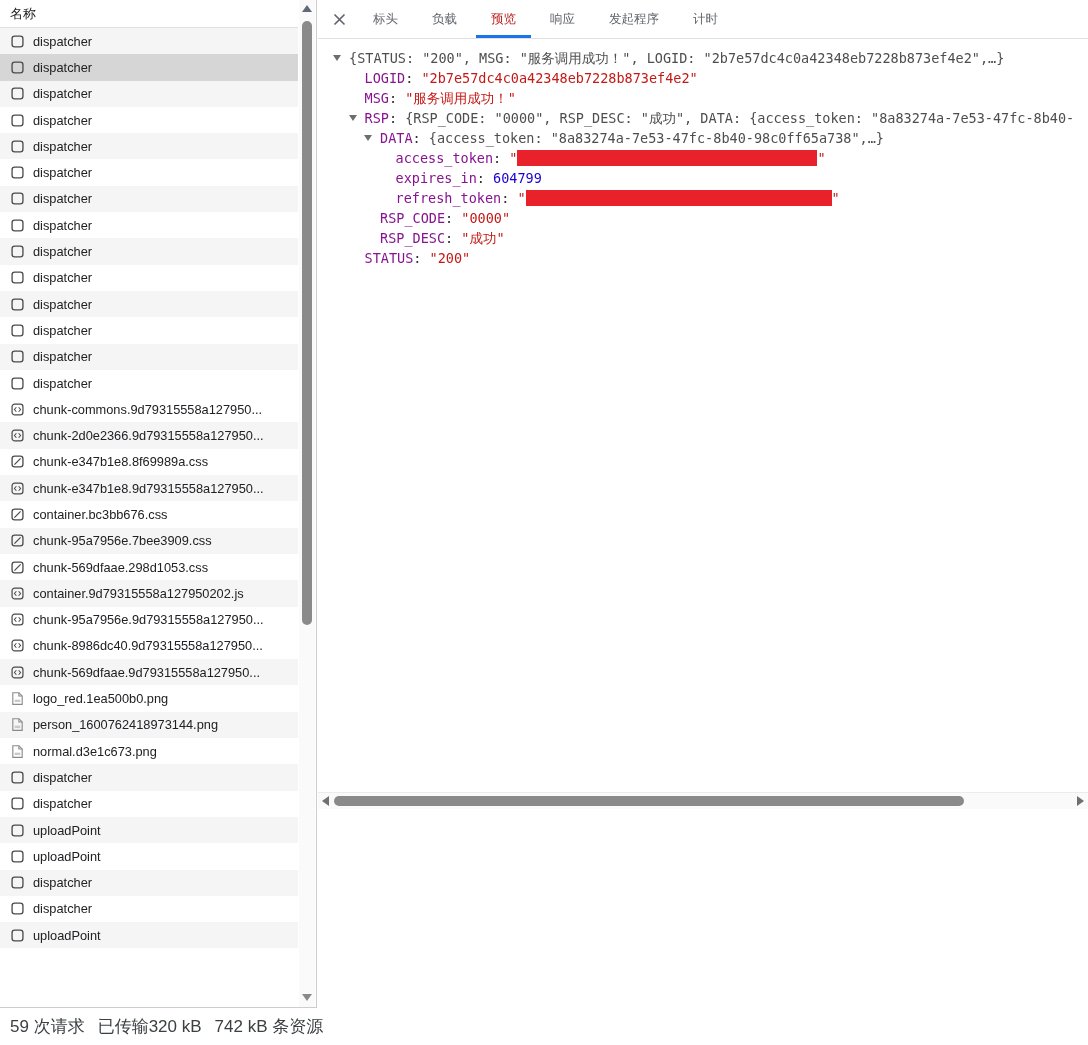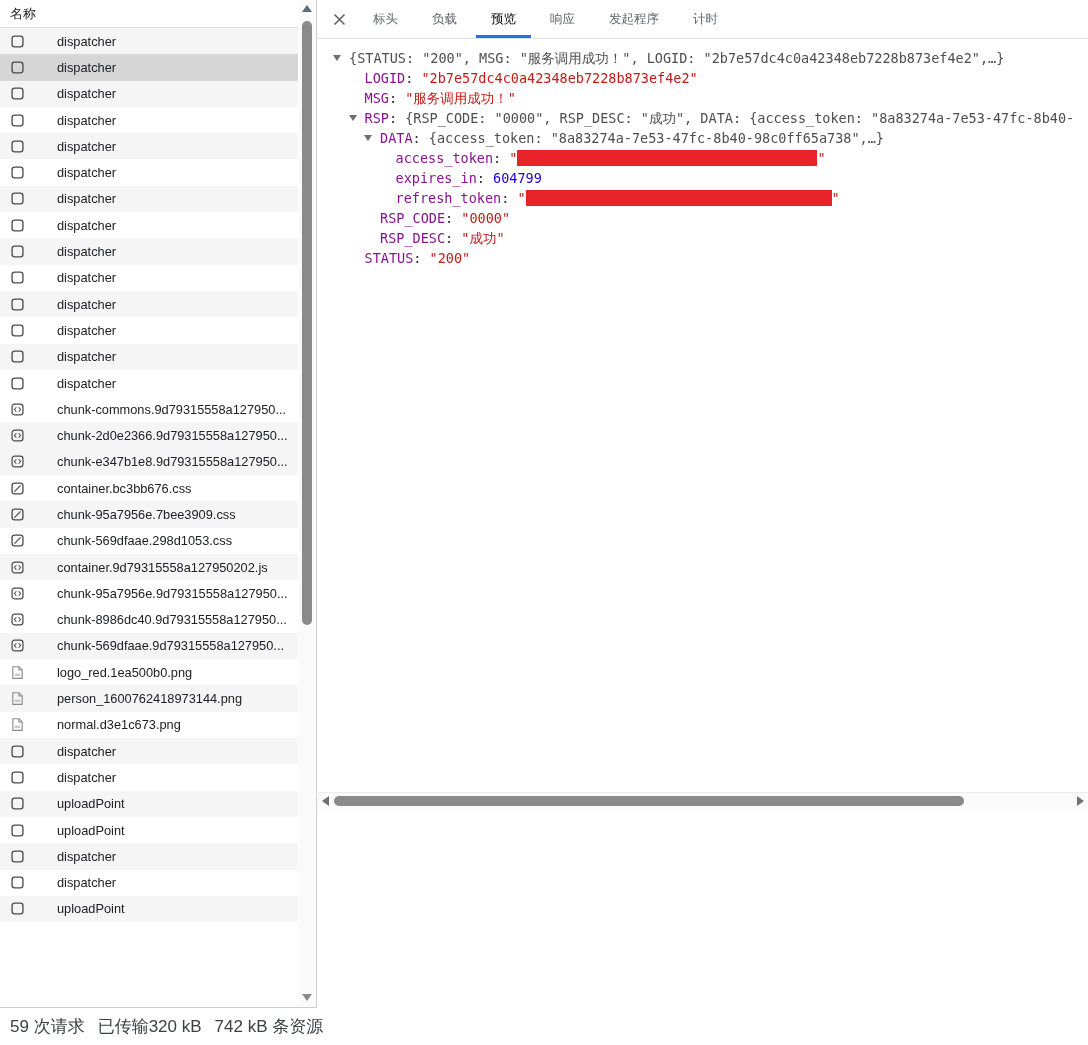--- a/index.html
+++ b/index.html
@@ -7,38 +7,38 @@
   .screen { position: relative; width: 1088px; height: 1045px; background: #fff; overflow: hidden; }
 
   
   .net-panel { position: absolute; left: 0; top: 0; width: 317px; height: 1045px; border-right: 1px solid var(--border-strong); background: #fff; }
   .net-header { position: absolute; left: 0; top: 0; width: 298px; height: 28px; border-bottom: 1px solid var(--border-soft); display: flex; align-items: center; padding-left: 10px; font-size: 13px; color: #202124; background: #fff; }
   .net-list { position: absolute; left: 0; top: 28px; width: 298px; height: 979px; overflow: hidden; }
   .req-row { display: flex; align-items: center; height: 26.3px; padding-left: 9px; gap: 8px; font-size: 12.8px; color: #202124; white-space: nowrap; overflow: hidden; background: #fff; }
   .req-row.odd { background: var(--row-alt); }
   .req-row.selected { background: var(--row-selected); }
   .req-row .ric { width: 16px; height: 16px; flex: 0 0 16px; display: flex; align-items: center; justify-content: center; }
-  .req-row .rlabel { overflow: hidden; white-space: nowrap; margin-left: 24px; }
+  .req-row .rlabel { overflow: hidden; white-space: nowrap; }
 
   
   .vscroll { position: absolute; right: 1px; top: 0; width: 16px; height: 1007px; background: var(--track); }
   .vscroll .arrow-up { position: absolute; top: 5px; left: 3px; width: 0; height: 0; border-left: 5px solid transparent; border-right: 5px solid transparent; border-bottom: 7px solid #5e6a77; }
   .vscroll .thumb { position: absolute; top: 21px; left: 3px; width: 10px; height: 604px; background: var(--thumb); border-radius: 5px; }
   .vscroll .arrow-down { position: absolute; bottom: 6px; left: 3px; width: 0; height: 0; border-left: 5px solid transparent; border-right: 5px solid transparent; border-top: 7px solid #8a8a8a; }
 
   
   .status-bar { position: absolute; left: 0; bottom: 0; width: 317px; height: 38px; border-top: 1px solid var(--border-strong); background: #fff; display: flex; align-items: center; padding-left: 10px; font-size: 17px; color: #3c4043; gap: 13px; white-space: nowrap; }
 
   
   .detail-panel { position: absolute; left: 318px; top: 0; right: 0; height: 809px; background: #fff; }
   .tab-bar { position: absolute; left: 0; top: 0; right: 0; height: 39px; border-bottom: 1px solid var(--border-soft); background: #fff; }
   .close-btn { position: absolute; left: 13px; top: 11px; width: 17px; height: 17px; cursor: pointer; }
   .tabs { position: absolute; left: 38px; top: 0; bottom: 0; display: flex; }
   .tab { position: relative; display: flex; align-items: center; padding: 0 15px; margin: 0 2px; font-size: 12.5px; color: #5f6368; cursor: pointer; white-space: nowrap; }
-  .tab.active { color: #000000; }
+  .tab.active { color: #b91c1c; }
   .tab.active::after { content: ""; position: absolute; left: 0; right: 0; bottom: 0; height: 3px; background: var(--accent); }
 
   
   .preview { position: absolute; left: 0; top: 40px; right: 0; bottom: 17px; overflow: hidden; padding-top: 8px; font-family: "DejaVu Sans Mono", "Liberation Mono", monospace; font-size: 13.5px; }
   .pline { position: relative; height: 20px; line-height: 20px; white-space: pre; }
   .tri { position: absolute; top: 7px; width: 0; height: 0; border-left: 4.5px solid transparent; border-right: 4.5px solid transparent; border-top: 6.5px solid #6d6d6d; cursor: pointer; }
   .tk-key { color: var(--json-key); }
   .tk-str { color: var(--json-str); }
   .tk-num { color: var(--json-num); }
   .tk-sum { color: var(--json-sum); }
@@ -183,20 +183,29 @@
           <span class="rlabel">chunk-commons.9d79315558a127950...</span>
         </div>
         <div class="req-row odd">
           <span class="ric">
             <svg width="15" height="15" viewBox="0 0 16 16">
               <rect x="2.2" y="2.2" width="11.6" height="11.6" rx="2.8" fill="none" stroke="#4a4a4a" stroke-width="1.3"></rect>
               <path d="M6.8 5.6 L4.7 8 L6.8 10.4 M9.2 5.6 L11.3 8 L9.2 10.4" fill="none" stroke="#4a4a4a" stroke-width="1.1"></path>
             </svg>
           </span>
           <span class="rlabel">chunk-2d0e2366.9d79315558a127950...</span>
+        </div>
+        <div class="req-row">
+          <span class="ric">
+            <svg width="15" height="15" viewBox="0 0 16 16">
+              <rect x="2.2" y="2.2" width="11.6" height="11.6" rx="2.8" fill="none" stroke="#4a4a4a" stroke-width="1.4"></rect>
+              <path d="M4.7 11.3 L11.3 4.7" fill="none" stroke="#4a4a4a" stroke-width="1.3"></path>
+            </svg>
+          </span>
+          <span class="rlabel">chunk-e347b1e8.8f69989a.css</span>
         </div>
         <div class="req-row odd">
           <span class="ric">
             <svg width="15" height="15" viewBox="0 0 16 16">
               <rect x="2.2" y="2.2" width="11.6" height="11.6" rx="2.8" fill="none" stroke="#4a4a4a" stroke-width="1.3"></rect>
               <path d="M6.8 5.6 L4.7 8 L6.8 10.4 M9.2 5.6 L11.3 8 L9.2 10.4" fill="none" stroke="#4a4a4a" stroke-width="1.1"></path>
             </svg>
           </span>
           <span class="rlabel">chunk-e347b1e8.9d79315558a127950...</span>
         </div>

